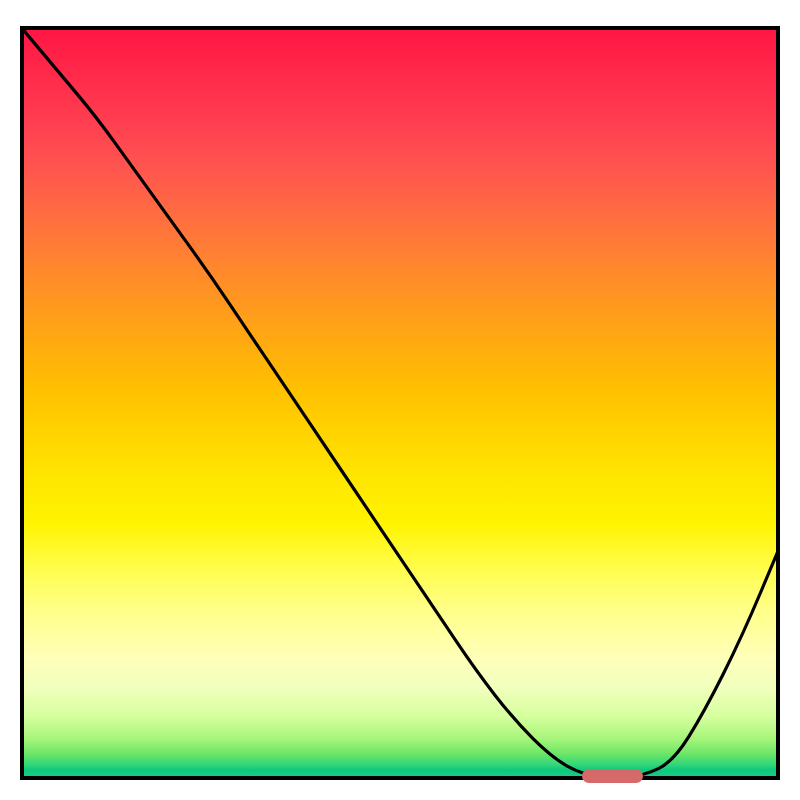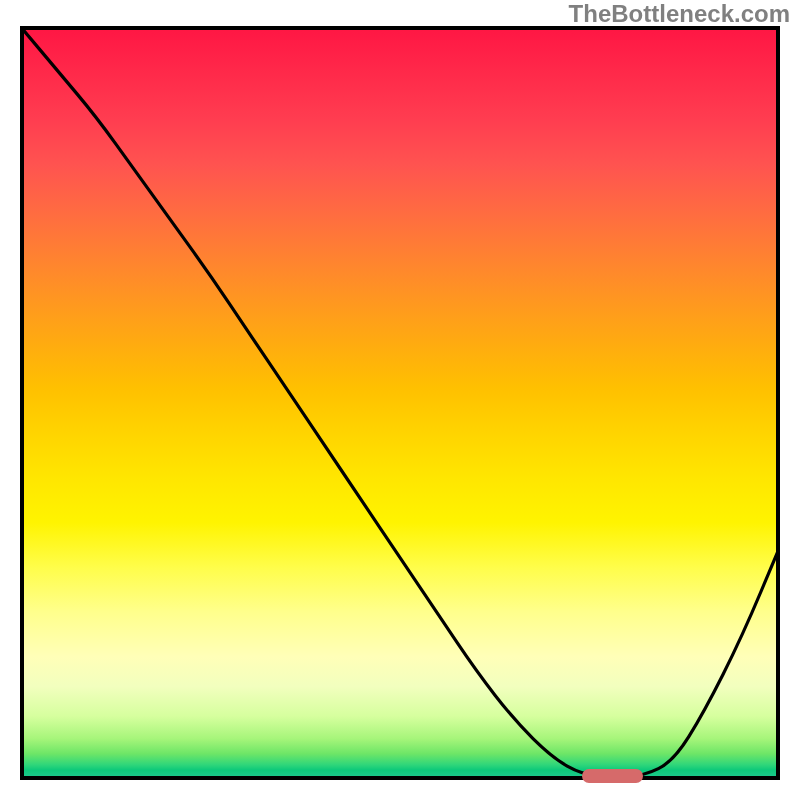--- a/index.html
+++ b/index.html
@@ -76,21 +76,20 @@
     height: 14px;
     border-radius: 7px;
     background: #d66a6a;
     z-index: 20;
   }
 </style>
 </head>
 <body>
 <div class="container">
 
-  <div class="watermark">TheBottleneck.com</div>
 
   <div class="plot-frame"></div>
 
   <svg class="curve" viewBox="0 0 760 754" preserveAspectRatio="none">
     <path id="curvePath" fill="none" stroke="#000000" stroke-width="3.2" stroke-linejoin="round" stroke-linecap="round" d="M 0.00 0.00 Q 0.00 0.00 19.00 22.62 Q 38.00 45.24 57.00 67.86 Q 76.00 90.48 95.00 116.87 Q 114.00 143.26 133.00 169.65 Q 152.00 196.04 171.00 222.43 Q 190.00 248.82 209.00 277.10 Q 228.00 305.37 247.00 333.64 Q 266.00 361.92 285.00 390.19 Q 304.00 418.47 323.00 446.75 Q 342.00 475.02 361.00 503.30 Q 380.00 531.57 399.00 559.85 Q 418.00 588.12 437.00 616.39 Q 456.00 644.67 475.00 669.17 Q 494.00 693.68 513.00 712.53 Q 532.00 731.38 547.20 740.05 Q 562.40 748.72 577.60 749.48 Q 592.80 750.23 608.00 750.23 Q 623.20 750.23 638.40 742.69 Q 653.60 735.15 668.80 710.64 Q 684.00 686.14 703.00 648.44 Q 722.00 610.74 741.00 565.50 T 760.00 520.26"></path>
   </svg>
 
   <div class="marker" id="optMarker" style="left: 582.4px; width: 60.8px; top: 769.23px;"></div>
 </div>
 

